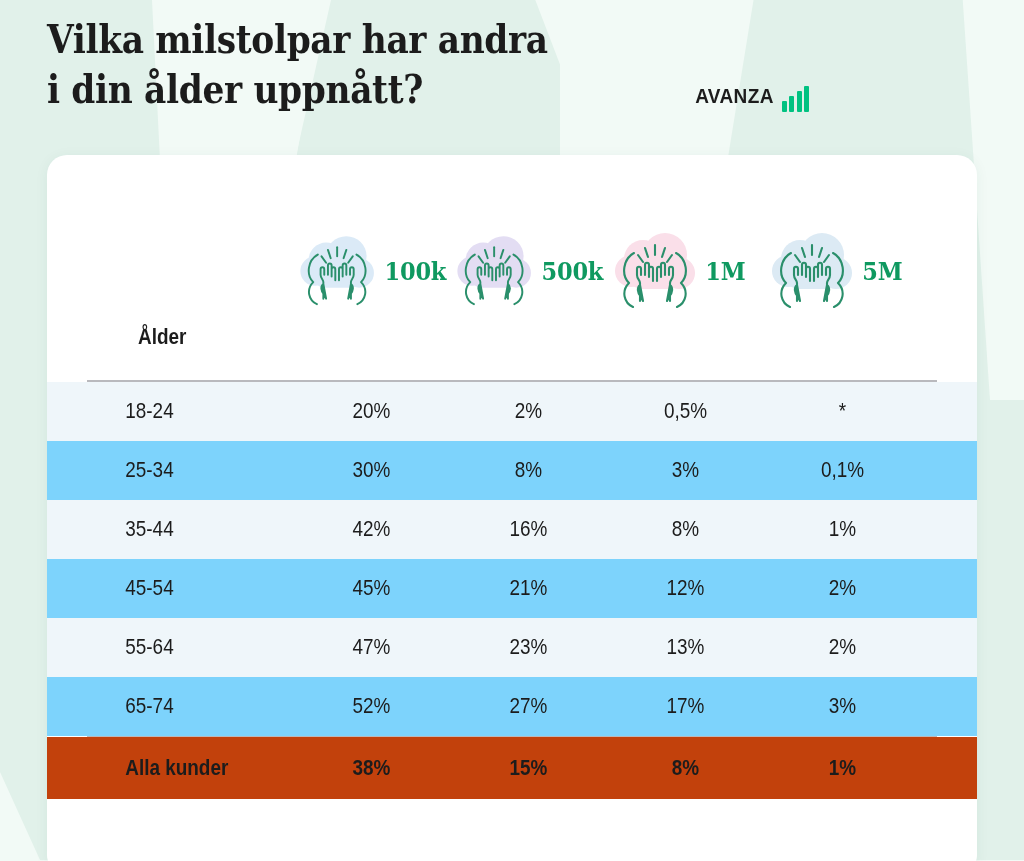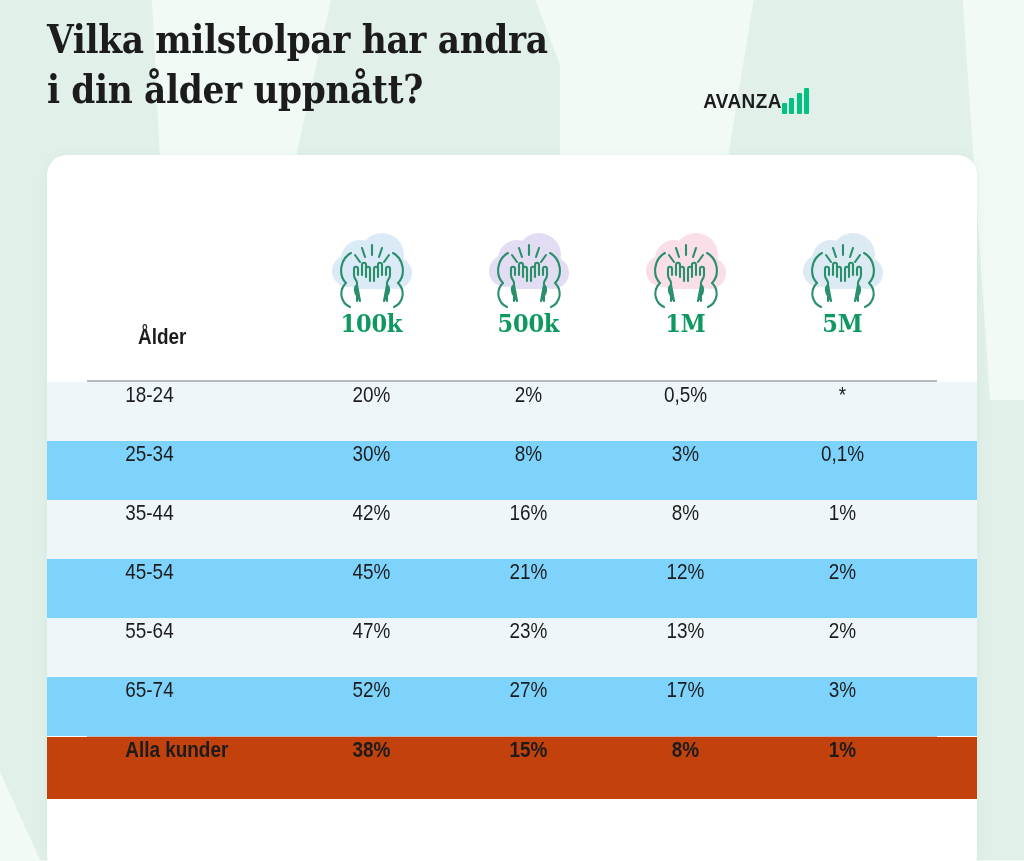--- a/index.html
+++ b/index.html
@@ -42,21 +42,21 @@
     color:#1c1c1c;
     transform:scaleX(0.86);
     transform-origin:left top;
     white-space:pre-line;
   }
 
   
   #brand-logo {
     position:absolute;
     right:47px; top:86px;
-    display:flex; align-items:center; gap:0;
+    display:flex; align-items:flex-start; gap:8px;
     height:30px;
   }
   #brand-logo-text {
     font-family:"Liberation Sans", sans-serif;
     font-weight:700;
     font-size:20px;
     letter-spacing:0.4px;
     color:#1c1c1c;
     line-height:1;
     transform:scaleX(0.95);
@@ -84,42 +84,42 @@
     background:#ffffff;
     border-radius:20px;
     box-shadow:0 2px 14px rgba(40,80,70,0.06);
     overflow:hidden;
   }
 
   
   .row {
     position:relative;
     display:flex;
-    align-items:flex-start;
+    align-items:center;
     width:930px;
   }
   .c-label { width:246px; padding-left:91px; text-align:left; flex:none; }
   .c-val   { width:157px; text-align:center; flex:none; }
 
   
   #table-head {
     position:relative;
     height:225px;
   }
 
   #head-icons {
     position:absolute;
     left:0; top:78px;
     display:flex;
     width:930px;
   }
   #head-icons .c-label { height:1px; }
   .head-cell {
     width:157px; flex:none;
-    display:flex; flex-direction:column; align-items:center;
+    display:flex; flex-direction:row; align-items:center;
   }
   .milestone-icon { width:96px; height:78px; display:block; }
   .milestone-label {
     margin-top:-2px;
     font-family:"DejaVu Serif", serif;
     font-weight:700;
     font-size:25px;
     color:#0f9960;
     letter-spacing:-0.2px;
     transform:scaleX(0.9);

